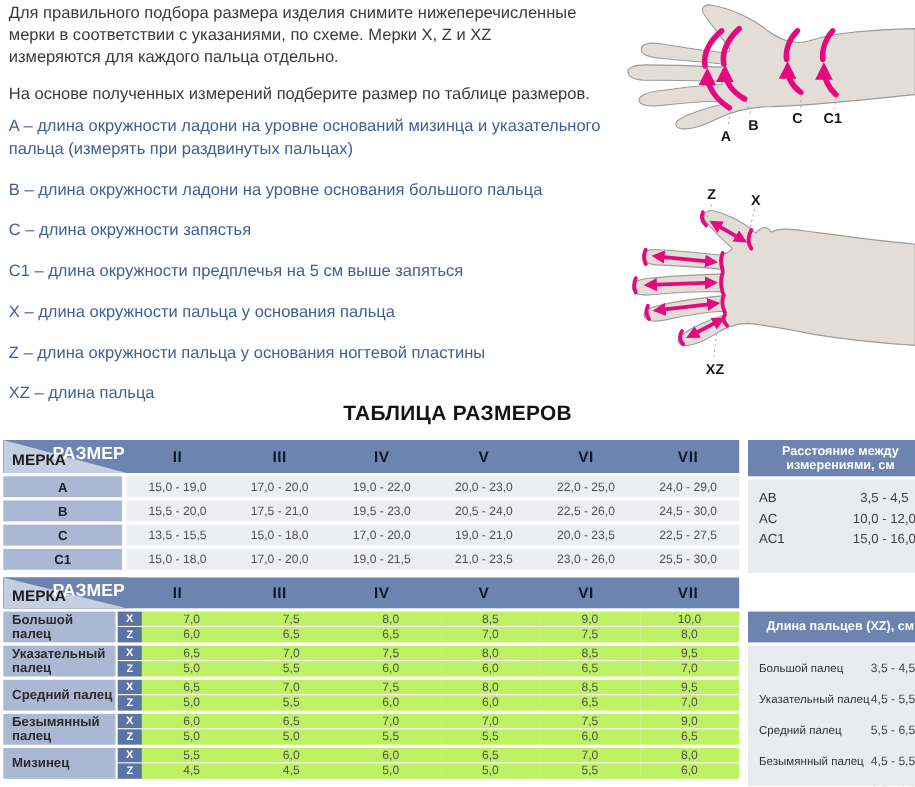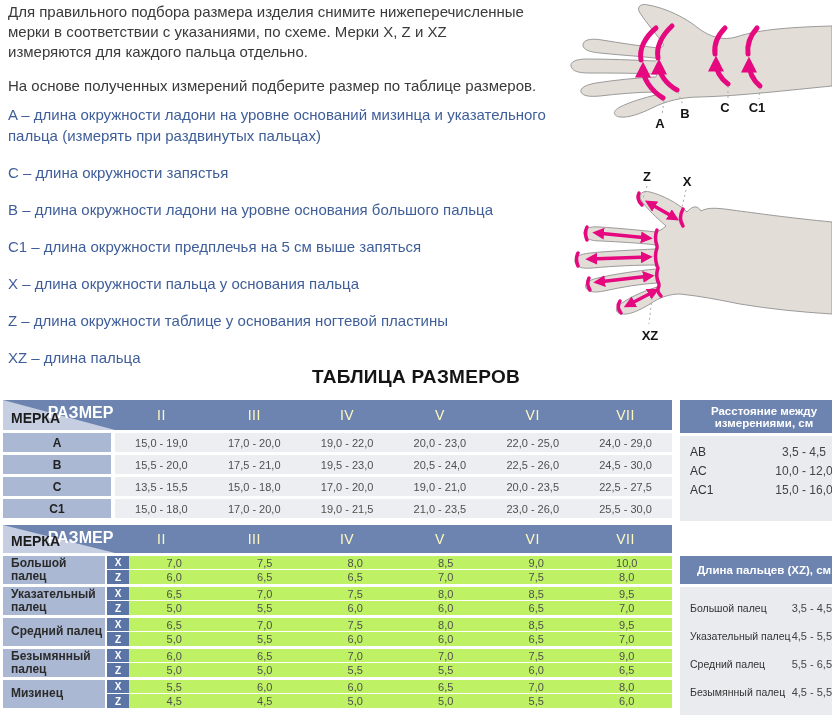--- a/index.html
+++ b/index.html
@@ -23,21 +23,21 @@
   .thead{display:flex;background:#6d84b0;}
   .t1 .thead{height:30px;}
   .t2 .thead{height:28px;}
   .corner{position:relative;width:112px;flex:none;background:#6d84b0;overflow:hidden;}
   .corner-tri{position:absolute;left:0;top:0;right:0;bottom:0;
               clip-path:polygon(0 0,100% 100%,0 100%);background:#c6cfe2;}
   .corner-top{position:absolute;top:4px;left:40%;color:#fff;font-weight:bold;font-size:16px;}
   .corner-bottom{position:absolute;bottom:4px;left:8px;color:#1c1c1c;font-weight:bold;font-size:14px;}
   .thcols{display:flex;flex:1;}
   .thcol{flex:1;display:flex;align-items:center;justify-content:center;
-         color:#fef9c3;font-weight:normal;font-size:14px;letter-spacing:.5px;}
+         color:#0f172a;font-weight:bold;font-size:14px;letter-spacing:.5px;}
   .trows{margin-top:3px;}
   .trow{display:flex;height:19px;margin-bottom:3px;}
   .trow-label{width:108px;flex:none;margin-right:4px;background:#aab8d3;display:flex;
               align-items:center;justify-content:center;font-weight:bold;font-size:12px;color:#222;}
   .tcells{display:flex;flex:1;background:#edeef1;}
   .tcell{flex:1;display:flex;align-items:center;justify-content:center;font-size:11px;color:#4f4f4f;}
   
   .fgroups{margin-top:3px;}
   .fgroup{display:flex;height:28px;margin-bottom:3px;}
   .fg-label{width:94px;flex:none;margin-right:2px;background:#aab8d3;display:flex;align-items:center;
@@ -71,25 +71,25 @@
 </head>
 <body>
 
 <div class="page">
 
   <div class="intro-p1">Для правильного подбора размера изделия снимите нижеперечисленные мерки в соответствии с указаниями, по схеме. Мерки X, Z и XZ измеряются для каждого пальца отдельно.</div>
   <div class="intro-p2">На основе полученных измерений подберите размер по таблице размеров.</div>
 
   <div class="defs">
       <div class="def-item">A – длина окружности ладони на уровне оснований мизинца и указательного пальца (измерять при раздвинутых пальцах)</div>
+      <div class="def-item">B – длина окружности ладони на уровне основания большого пальца</div>
       <div class="def-item">C – длина окружности запястья</div>
-      <div class="def-item">B – длина окружности ладони на уровне основания большого пальца</div>
       <div class="def-item">C1 – длина окружности предплечья на 5 см выше запяться</div>
       <div class="def-item">X – длина окружности пальца у основания пальца</div>
-      <div class="def-item">Z – длина окружности таблице у основания ногтевой пластины</div>
+      <div class="def-item">Z – длина окружности пальца у основания ногтевой пластины</div>
       <div class="def-item">XZ – длина пальца</div>
     </div>
 
   <svg class="hand1" width="272" height="146" viewBox="0 0 272 146">
     <path d="M272,26 C235,27 200,29 176,37 C163,41 150,37 138,28 C126,18 106,8 88,5 C81,3 76,7 80,13
          C88,25 98,36 103,44 C104,46 102,48 98,48 C80,46 60,43 42,40 C30,38 23,40 23,45
          C23,50 30,52 40,53 C58,55 78,56 95,58 C97,58 97,61 95,61 C73,60 48,59 27,59
          C16,59 10,62 11,66 C12,71 18,73 29,73 C50,73 74,73 95,74 C97,74 97,77 95,77
          C76,78 55,80 36,83 C25,85 20,88 21,92 C23,96 29,97 40,96 C57,94 78,92 96,92
          C98,92 98,94 96,95 C83,98 70,102 60,107 C52,111 53,116 60,117 C68,118 80,114 92,108

